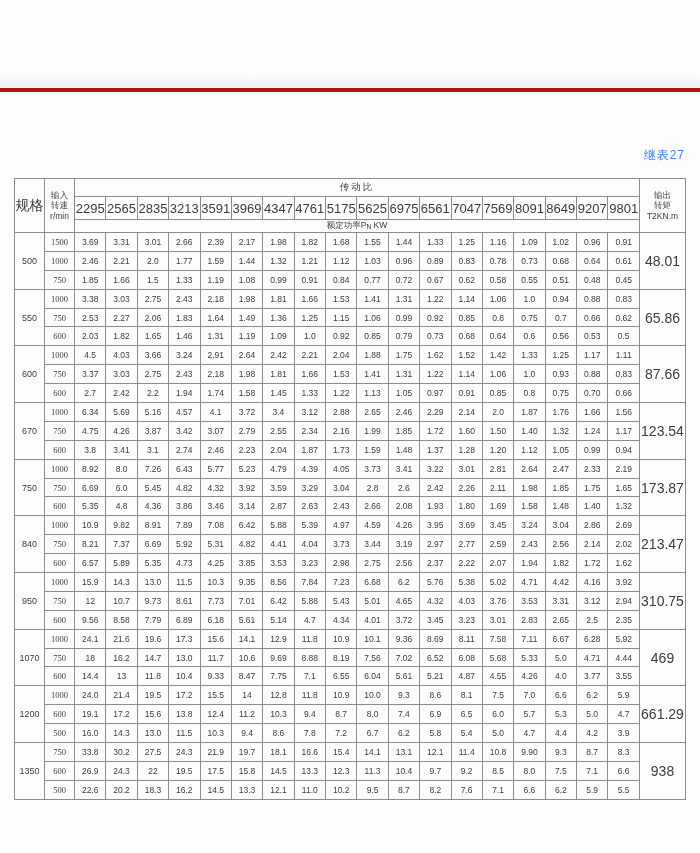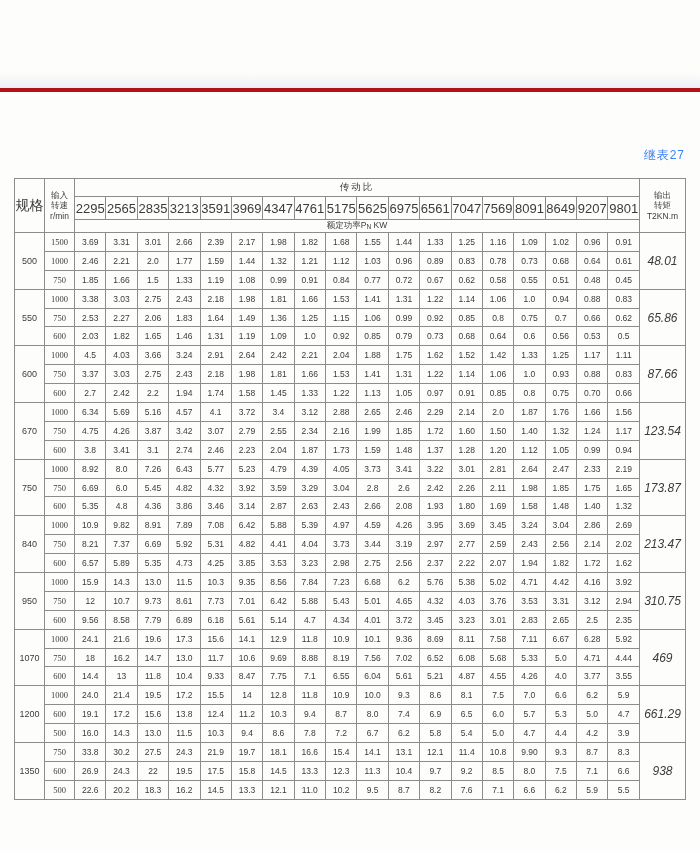--- a/index.html
+++ b/index.html
@@ -51,21 +51,21 @@
     white-space: pre-line; color: #333;
   }
   th.h-spec { font-size: 14px; }
   th.h-ratio { font-size: 9.5px; color: #2e2e2e; letter-spacing: 2px; }
   th.ratio-th { font-size: 13px; color: #3b3b3b; }
   th.h-power { font-size: 8.5px; color: #333; }
   th.h-power .subn { font-size: 6.5px; vertical-align: -1px; }
   td.spec-cell { font-size: 9px; color: #333; }
   td.speed-cell { font-size: 8.5px; font-family: Liberation Serif, serif; }
   td.val { font-size: 8.5px; }
-  td.torque-cell { font-size: 12px; font-style: italic; }
+  td.torque-cell { font-size: 14px; }
 </style>
 </head>
 <body>
 
 <div class="top-band"></div>
 <div class="top-rule"></div>
 <div class="page-label">继表27</div>
 
 <table class="spec">
   <colgroup>

